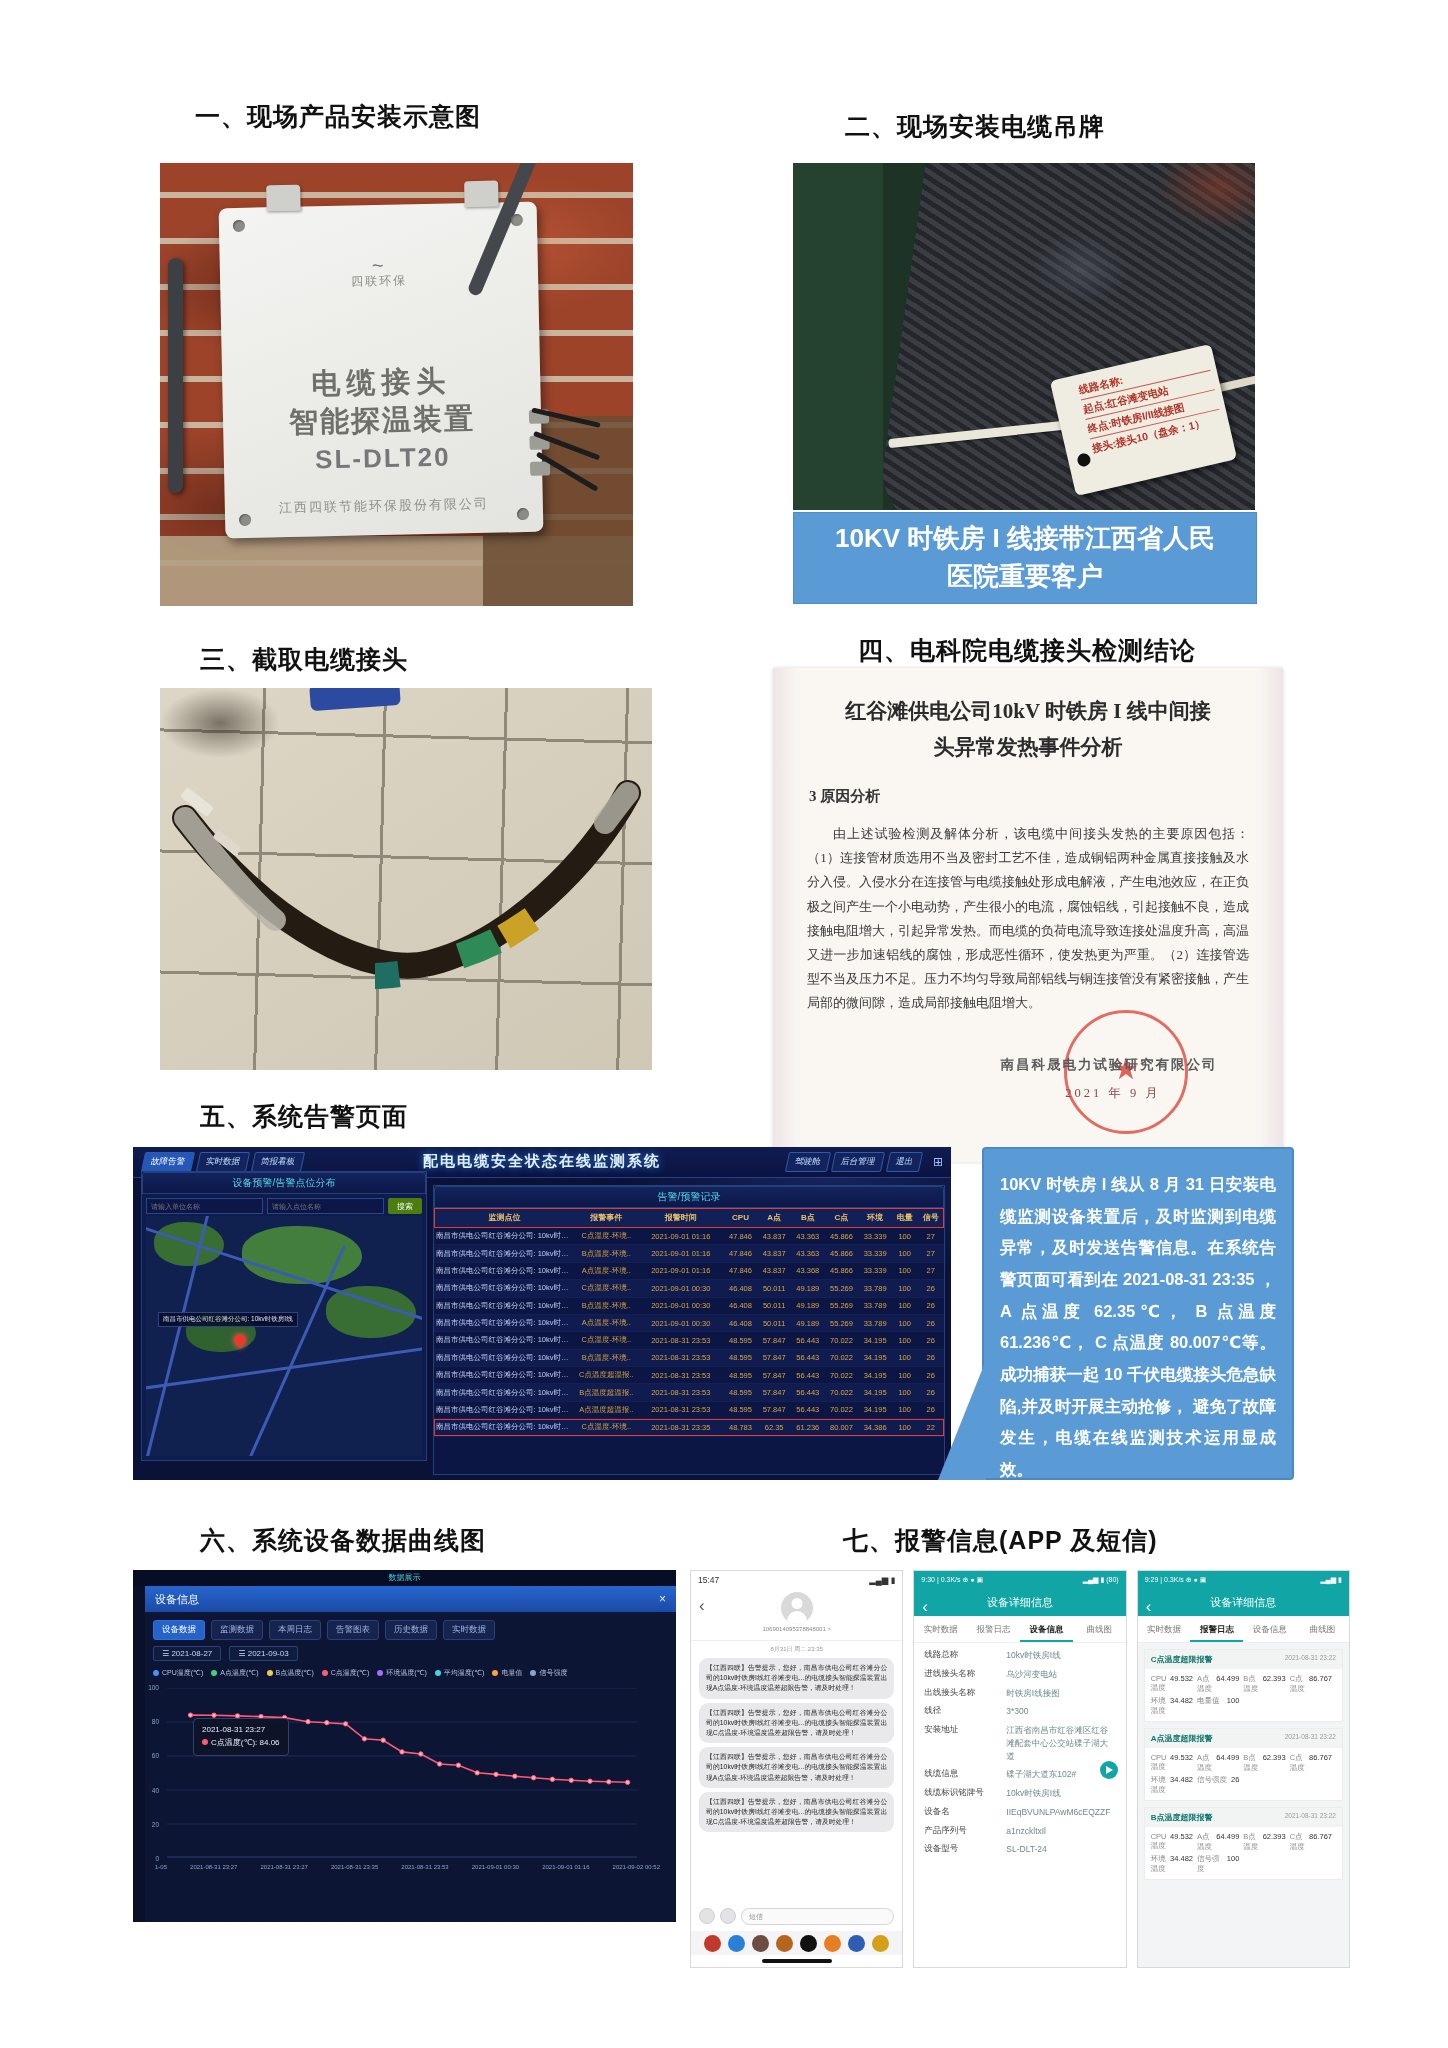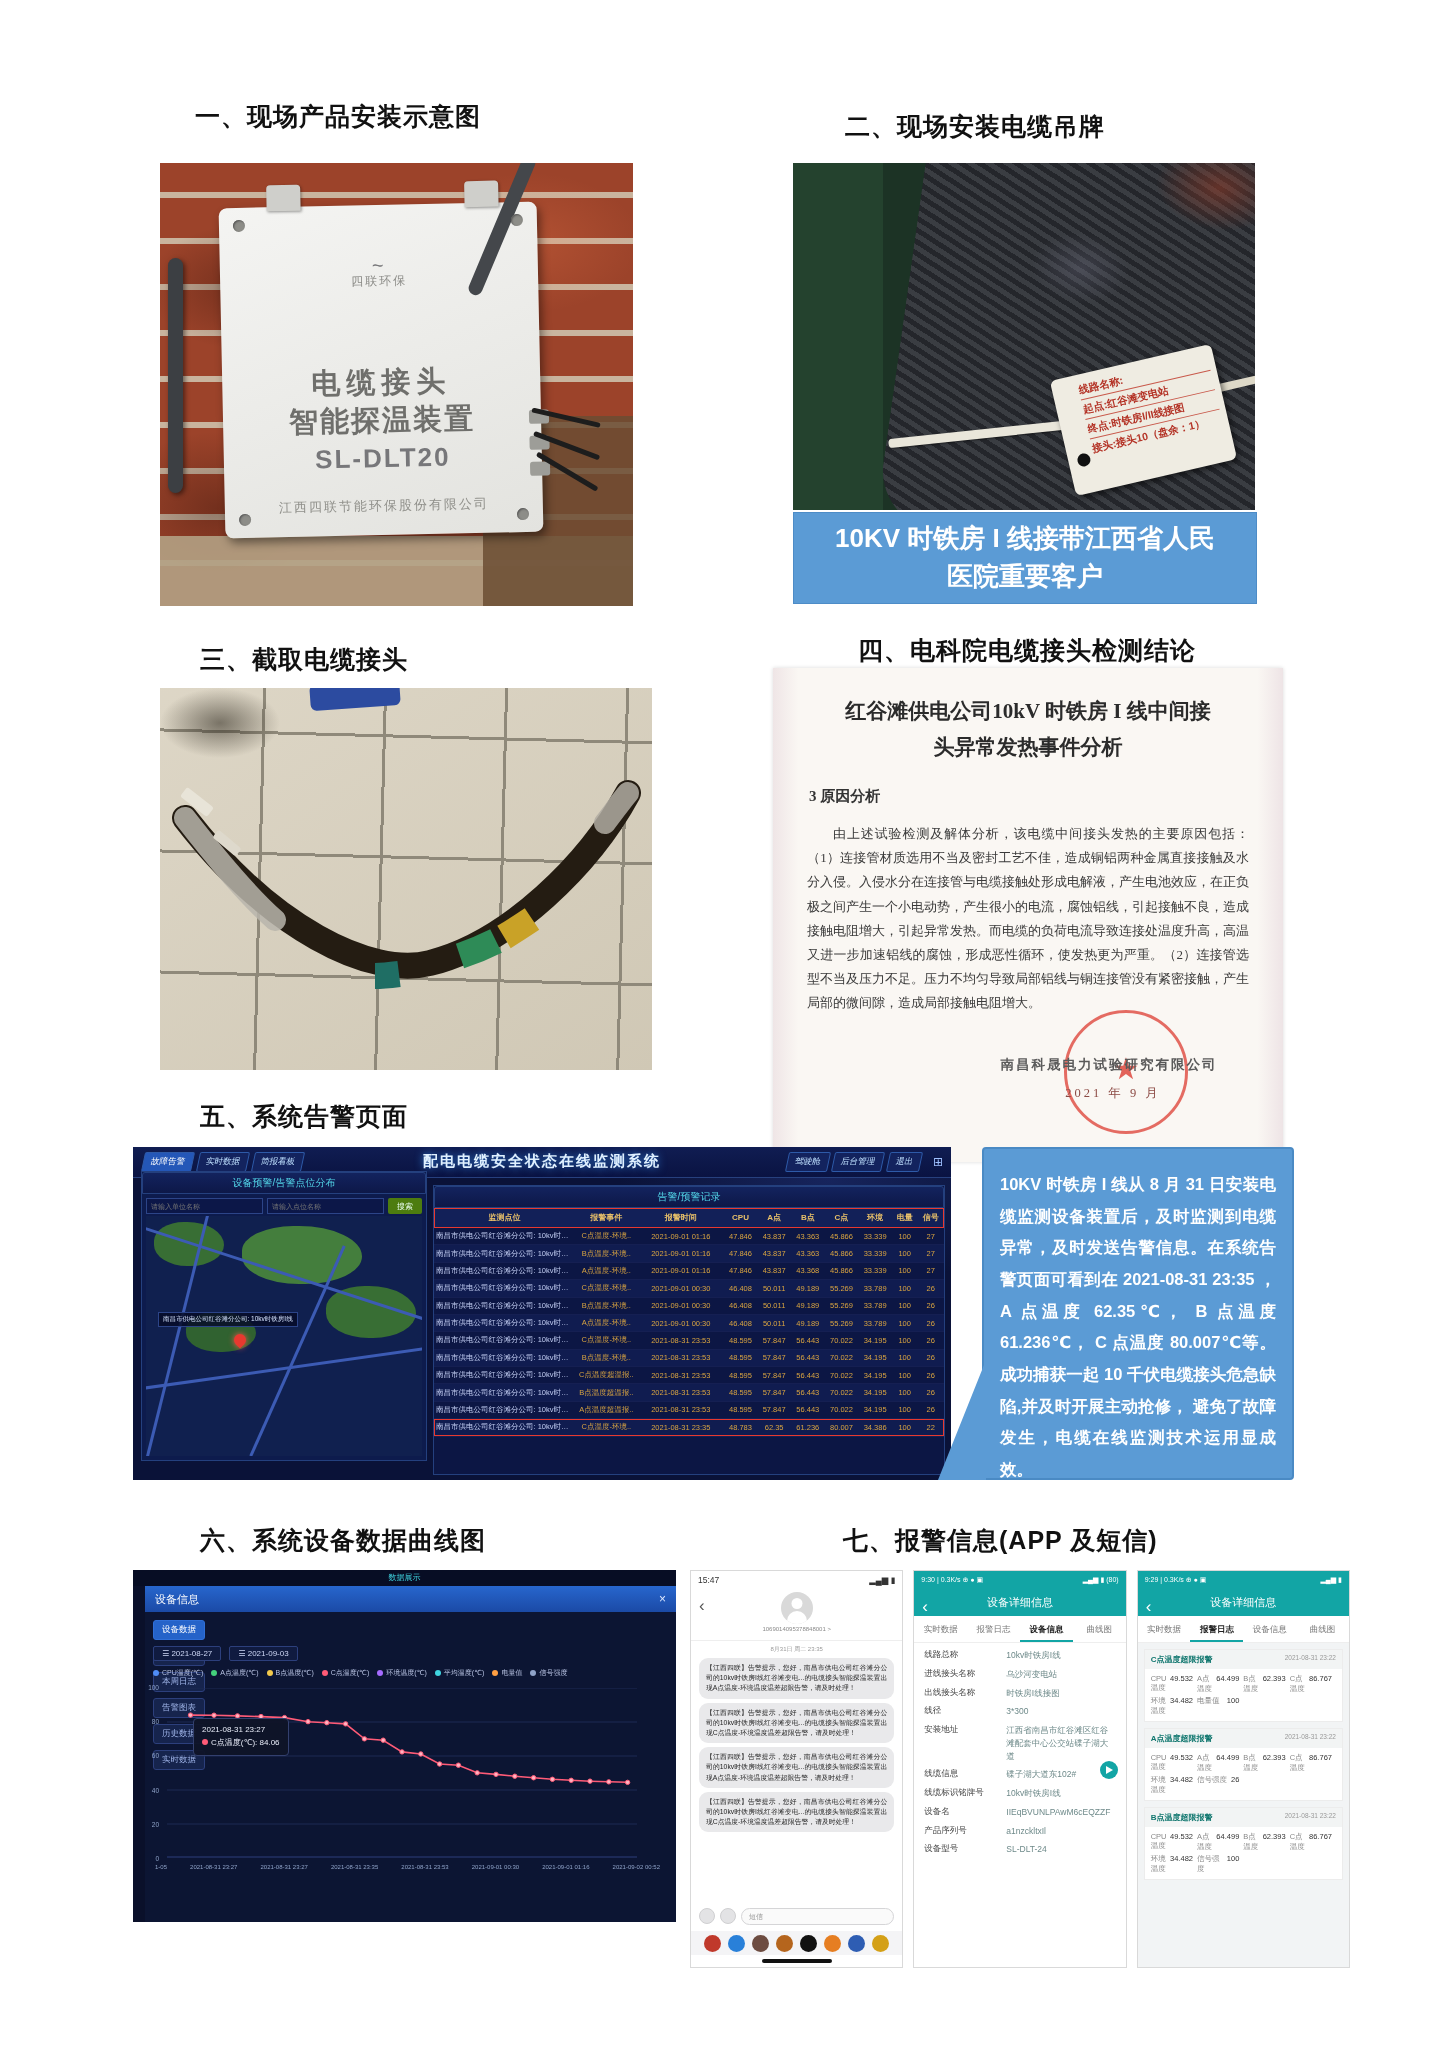--- a/index.html
+++ b/index.html
@@ -107,21 +107,21 @@
   .callout{left:982px;top:1147px;width:312px;height:333px;background:#5b9bd5;border:2px solid #4a8ac4;border-radius:4px;box-sizing:border-box;padding:20px 16px;}
   .callout-text{color:#fff;font-size:16.5px;font-weight:bold;line-height:1.92;text-align:justify;}
   .callout-tail{left:-46px;bottom:-2px;width:48px;height:120px;background:#5b9bd5;clip-path:polygon(100% 0,100% 100%,0 100%);}
 
   
   .shot6{left:133px;top:1570px;width:543px;height:352px;background:#0c1533;overflow:hidden;color:#cdd6f4;}
   .s6-topstrip{left:0;top:0;width:100%;height:16px;background:#070d24;text-align:center;font-size:8px;color:#3fd4e0;line-height:16px;}
   .s6-side{left:0;top:16px;width:12px;bottom:0;background:#0a102a;}
   .s6-bar{left:12px;top:16px;right:0;height:26px;background:linear-gradient(180deg,#2766cd,#1b4aa6);color:#fff;font-size:11px;line-height:26px;padding-left:10px;position:absolute;width:531px;box-sizing:border-box;}
   .s6-close{right:10px;top:0;color:#dbe7ff;font-size:12px;}
-  .s6-tabs{left:20px;top:50px;display:flex;gap:6px;flex-direction:column;}
+  .s6-tabs{left:20px;top:50px;display:flex;gap:6px;}
   .s6-tab{font-size:8.5px;color:#9fb4e8;background:#16244d;border:1px solid #2c3f7c;border-radius:3px;padding:3px 8px;white-space:nowrap;}
   .s6-tab:first-child{background:#2563c9;color:#fff;border-color:#2f6fd8;}
   .s6-dates{left:20px;top:76px;display:flex;gap:8px;}
   .s6-date{font-size:8px;color:#cdd6f4;border:1px solid #2c3f7c;background:#101b40;padding:2px 8px;border-radius:2px;}
   .s6-legend{left:20px;top:98px;right:8px;display:flex;flex-wrap:wrap;gap:4px 8px;}
   .lg-item{display:flex;align-items:center;gap:3px;font-size:7px;color:#b9c4e4;white-space:nowrap;}
   .lg-dot{width:6px;height:6px;border-radius:50%;background:#888;}
   .chart-wrap{left:34px;top:118px;width:470px;height:170px;}
   .ytick{position:absolute;left:-22px;width:18px;text-align:right;font-size:6.5px;color:#8fa3c8;}
   .s6-xlabels{left:22px;top:294px;width:505px;display:flex;justify-content:space-between;}

